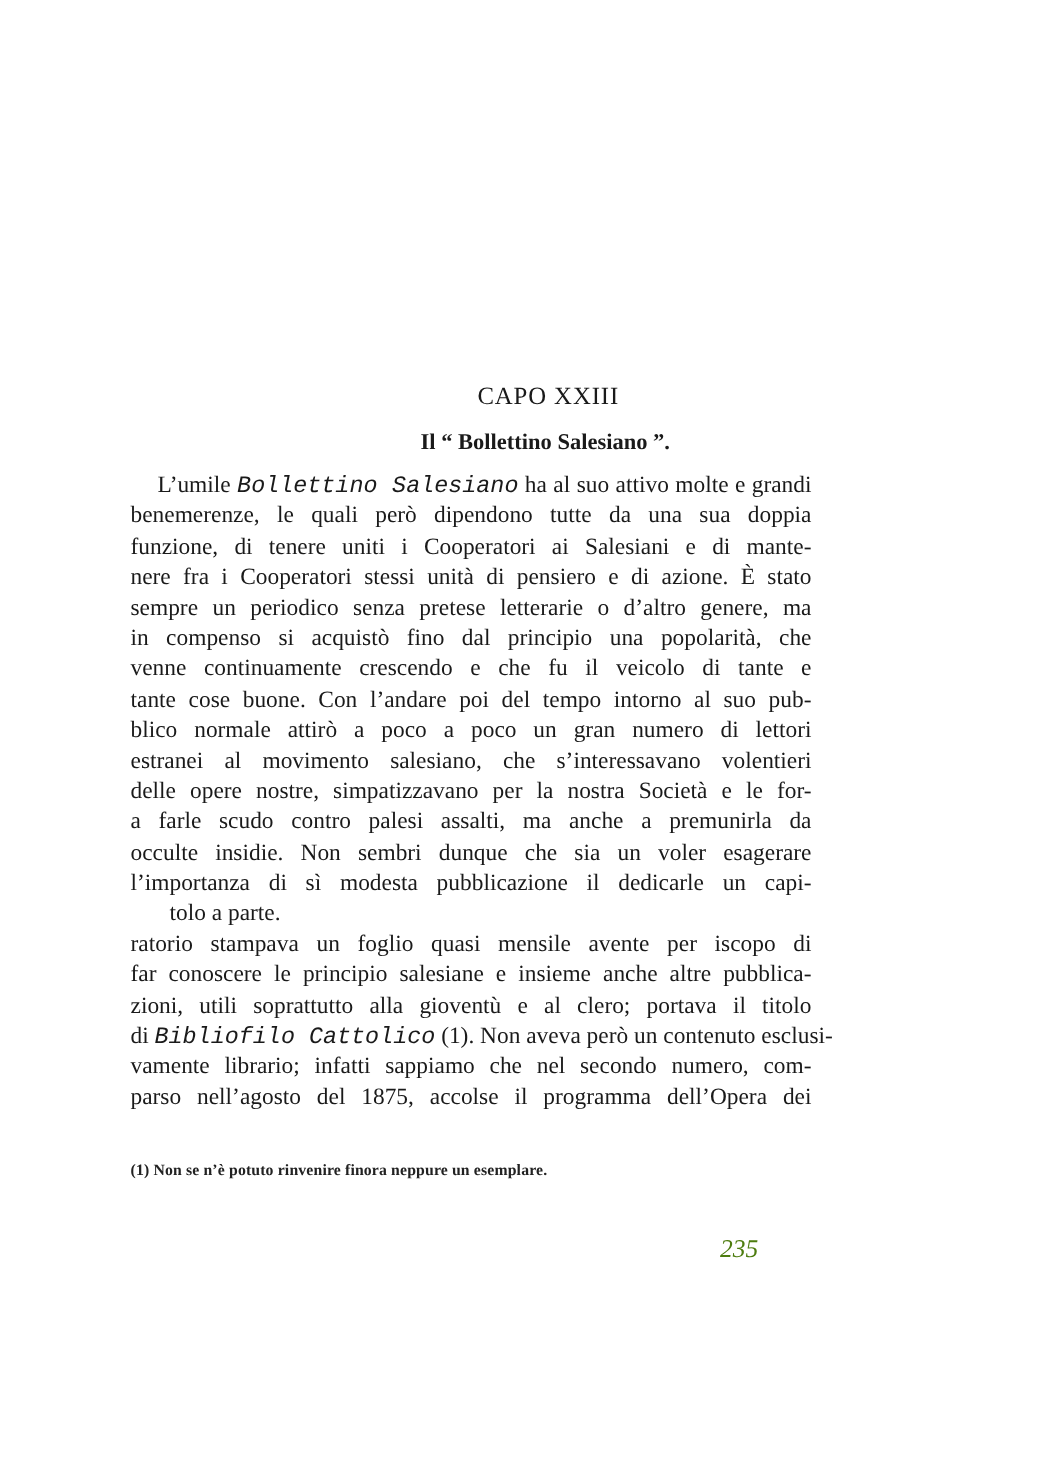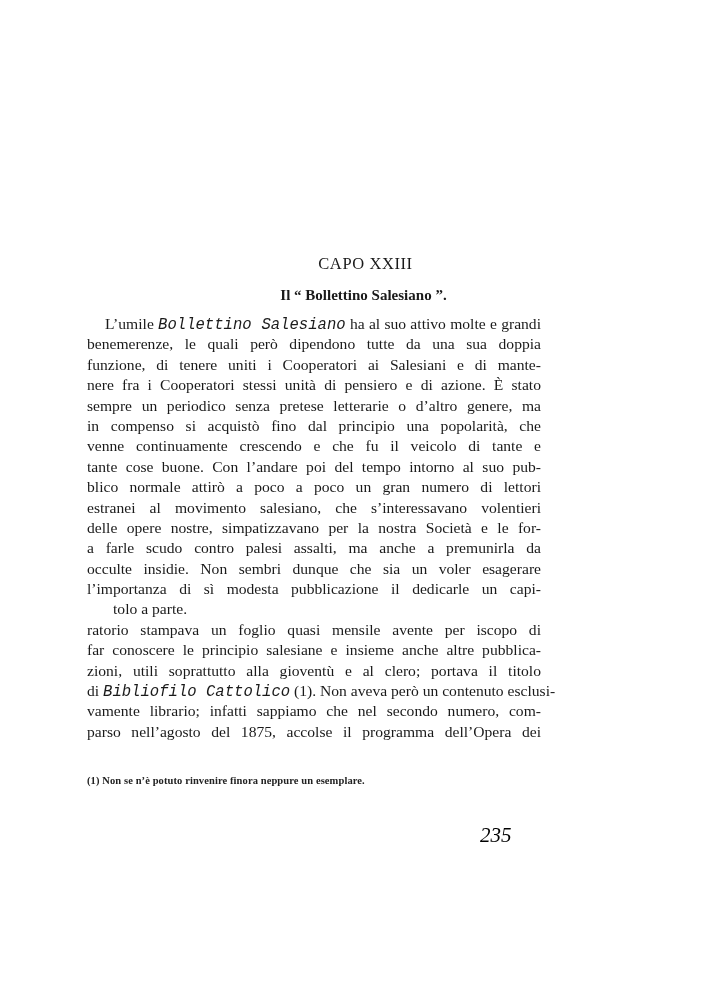--- a/index.html
+++ b/index.html
@@ -69,23 +69,23 @@
       left: 87px;
       font-size: 10.5px;
       font-weight: bold;
       color: #222;
       letter-spacing: 0.1px;
     }
     .page-number {
       position: absolute;
       top: 823px;
       left: 480px;
-      font-size: 21px;
+      font-size: 17px;
       font-style: italic;
-      color: #000000;
+      color: #4d7c0f;
     }
     i { font-style: italic; font-family: Liberation Mono, monospace; }
   </style>
 </head>
 <body>
 
 <div class="page">
   <div class="chapter-number">CAPO XXIII</div>
   <div class="chapter-title">Il “ Bollettino Salesiano ”.</div>
 

